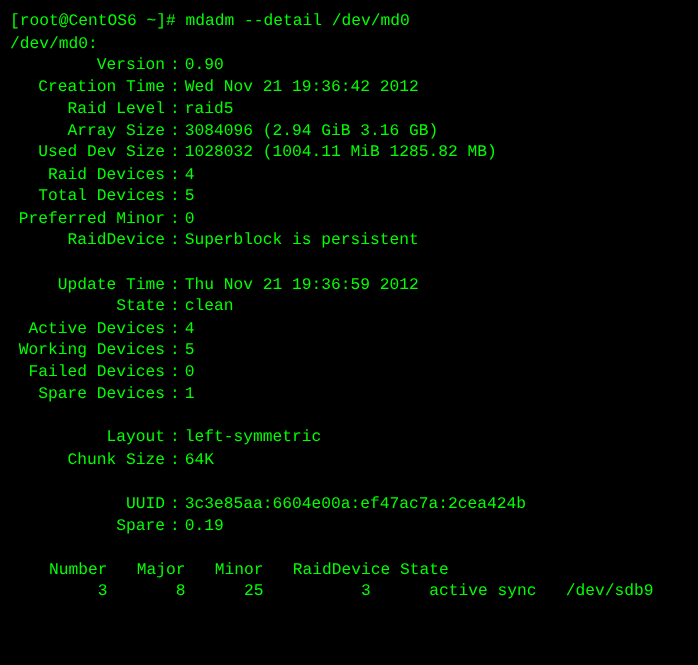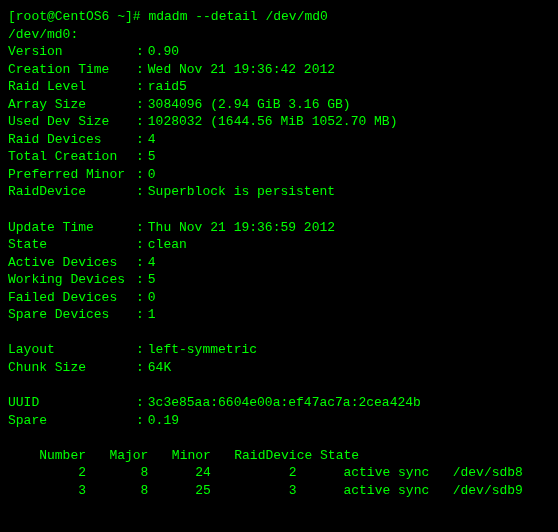--- a/index.html
+++ b/index.html
@@ -9,37 +9,37 @@
       font-family: "Courier New", monospace;
       font-size: 13px;
       padding: 8px;
       width: 558px;
       height: 532px;
       overflow: hidden;
       line-height: 1.35;
     }
     .line { white-space: pre; }
     .kv { white-space: pre; }
-    .label { display: inline-block; width: 124px; }
+    .label { display: inline-block; width: 124px; text-align: right; }
     .sep { padding: 0 4px; }
     .table-row { white-space: pre; }
   </style>
 </head>
 <body>
 
 <div class="line"><span>[root@CentOS6 ~]#</span> <span>mdadm --detail /dev/md0</span></div>
 <div class="line">/dev/md0:</div>
 
 <div class="kv"><span class="label">Version</span><span class="sep">:</span><span>0.90</span></div>
 <div class="kv"><span class="label">Creation Time</span><span class="sep">:</span><span>Wed Nov 21 19:36:42 2012</span></div>
 <div class="kv"><span class="label">Raid Level</span><span class="sep">:</span><span>raid5</span></div>
 <div class="kv"><span class="label">Array Size</span><span class="sep">:</span><span>3084096 (2.94 GiB 3.16 GB)</span></div>
-<div class="kv"><span class="label">Used Dev Size</span><span class="sep">:</span><span>1028032 (1644.56 MiB 1052.70 MB)</span></div>
+<div class="kv"><span class="label">Used Dev Size</span><span class="sep">:</span><span>1028032 (1004.11 MiB 1285.82 MB)</span></div>
 <div class="kv"><span class="label">Raid Devices</span><span class="sep">:</span><span>4</span></div>
-<div class="kv"><span class="label">Total Creation</span><span class="sep">:</span><span>5</span></div>
+<div class="kv"><span class="label">Total Devices</span><span class="sep">:</span><span>5</span></div>
 <div class="kv"><span class="label">Preferred Minor</span><span class="sep">:</span><span>0</span></div>
 <div class="kv"><span class="label">RaidDevice</span><span class="sep">:</span><span>Superblock is persistent</span></div>
 
 <div class="line">&nbsp;</div>
 
 <div class="kv"><span class="label">Update Time</span><span class="sep">:</span><span>Thu Nov 21 19:36:59 2012</span></div>
 <div class="kv"><span class="label">State</span><span class="sep">:</span><span>clean</span></div>
 <div class="kv"><span class="label">Active Devices</span><span class="sep">:</span><span>4</span></div>
 <div class="kv"><span class="label">Working Devices</span><span class="sep">:</span><span>5</span></div>
 <div class="kv"><span class="label">Failed Devices</span><span class="sep">:</span><span>0</span></div>
@@ -52,15 +52,14 @@
 
 <div class="line">&nbsp;</div>
 
 <div class="kv"><span class="label">UUID</span><span class="sep">:</span><span>3c3e85aa:6604e00a:ef47ac7a:2cea424b</span></div>
 <div class="kv"><span class="label">Spare</span><span class="sep">:</span><span>0.19</span></div>
 
 <div class="line">&nbsp;</div>
 
 <div class="table-row" id="tbl-header">    Number   Major   Minor   RaidDevice State</div>
 <div id="tbl-body">
-    <div class="table-row">         2       8      24          2      active sync   /dev/sdb8</div>
     <div class="table-row">         3       8      25          3      active sync   /dev/sdb9</div>
   </div>
 
 </body></html>

